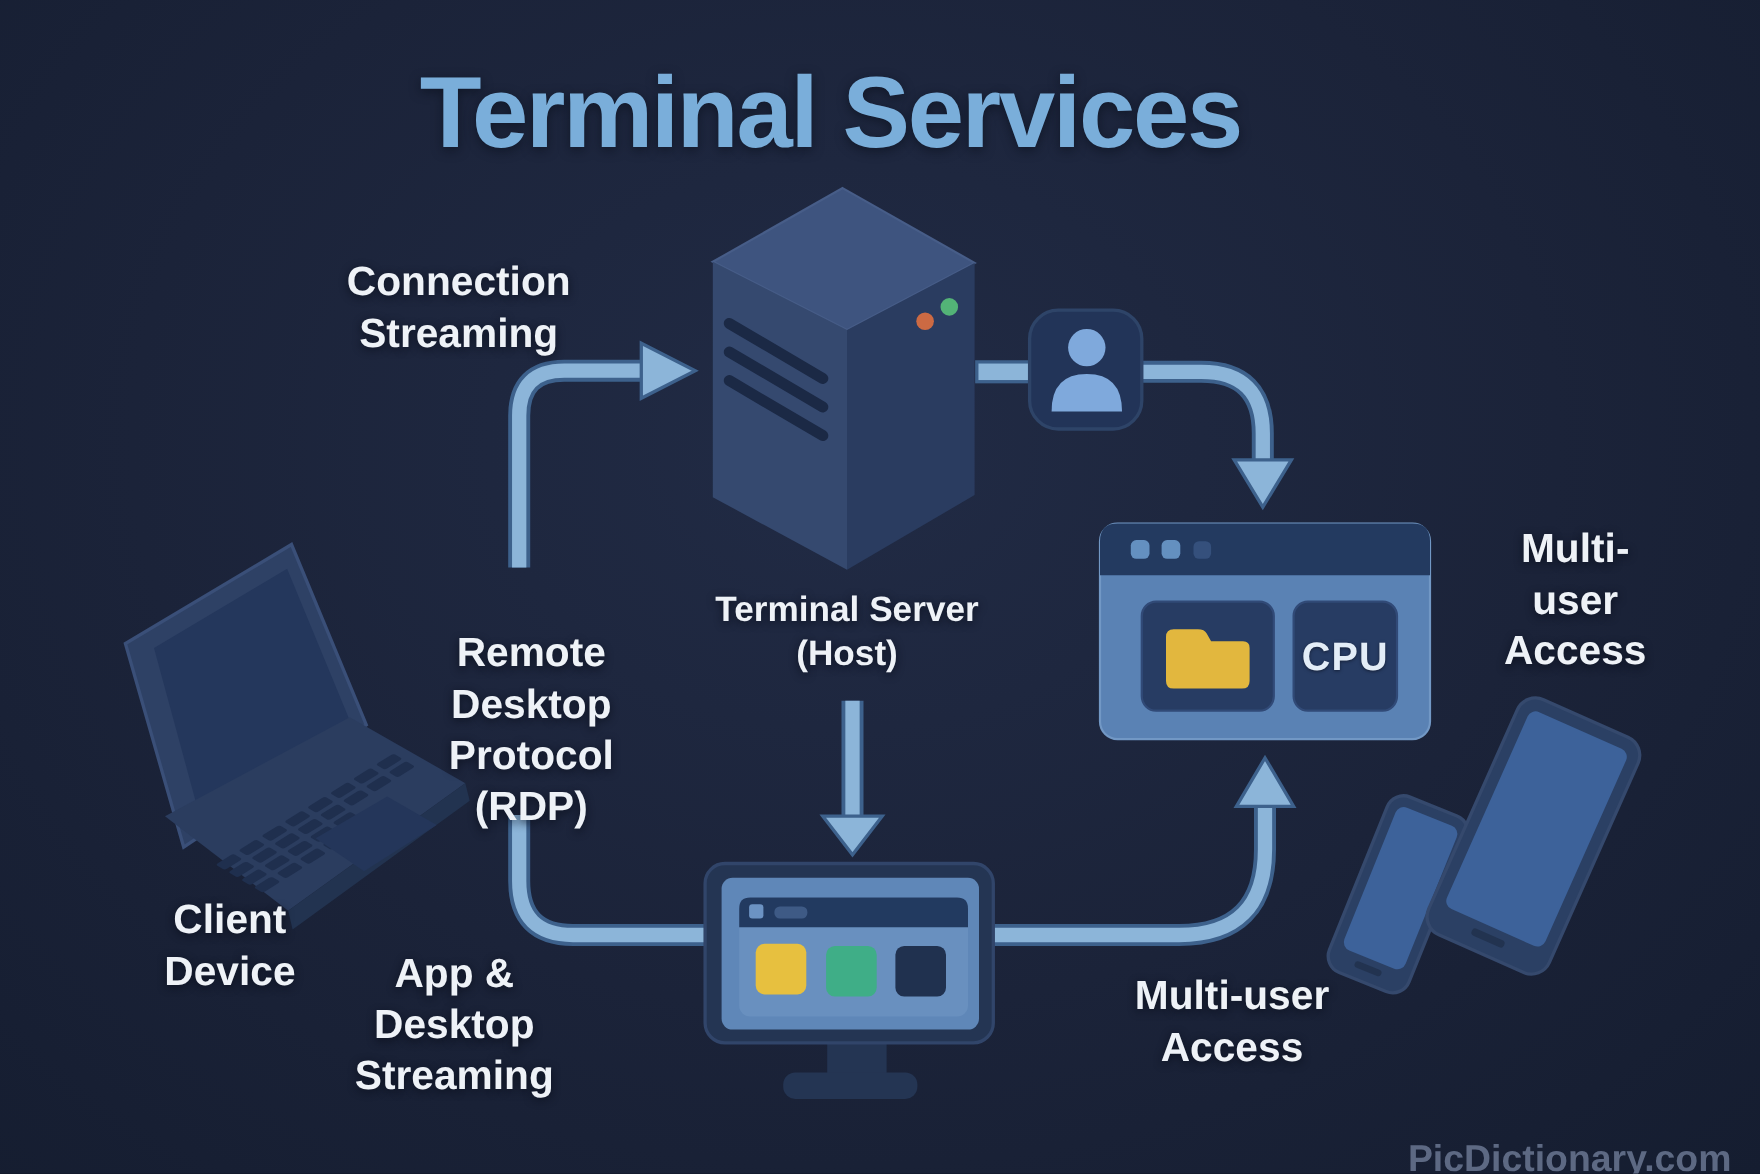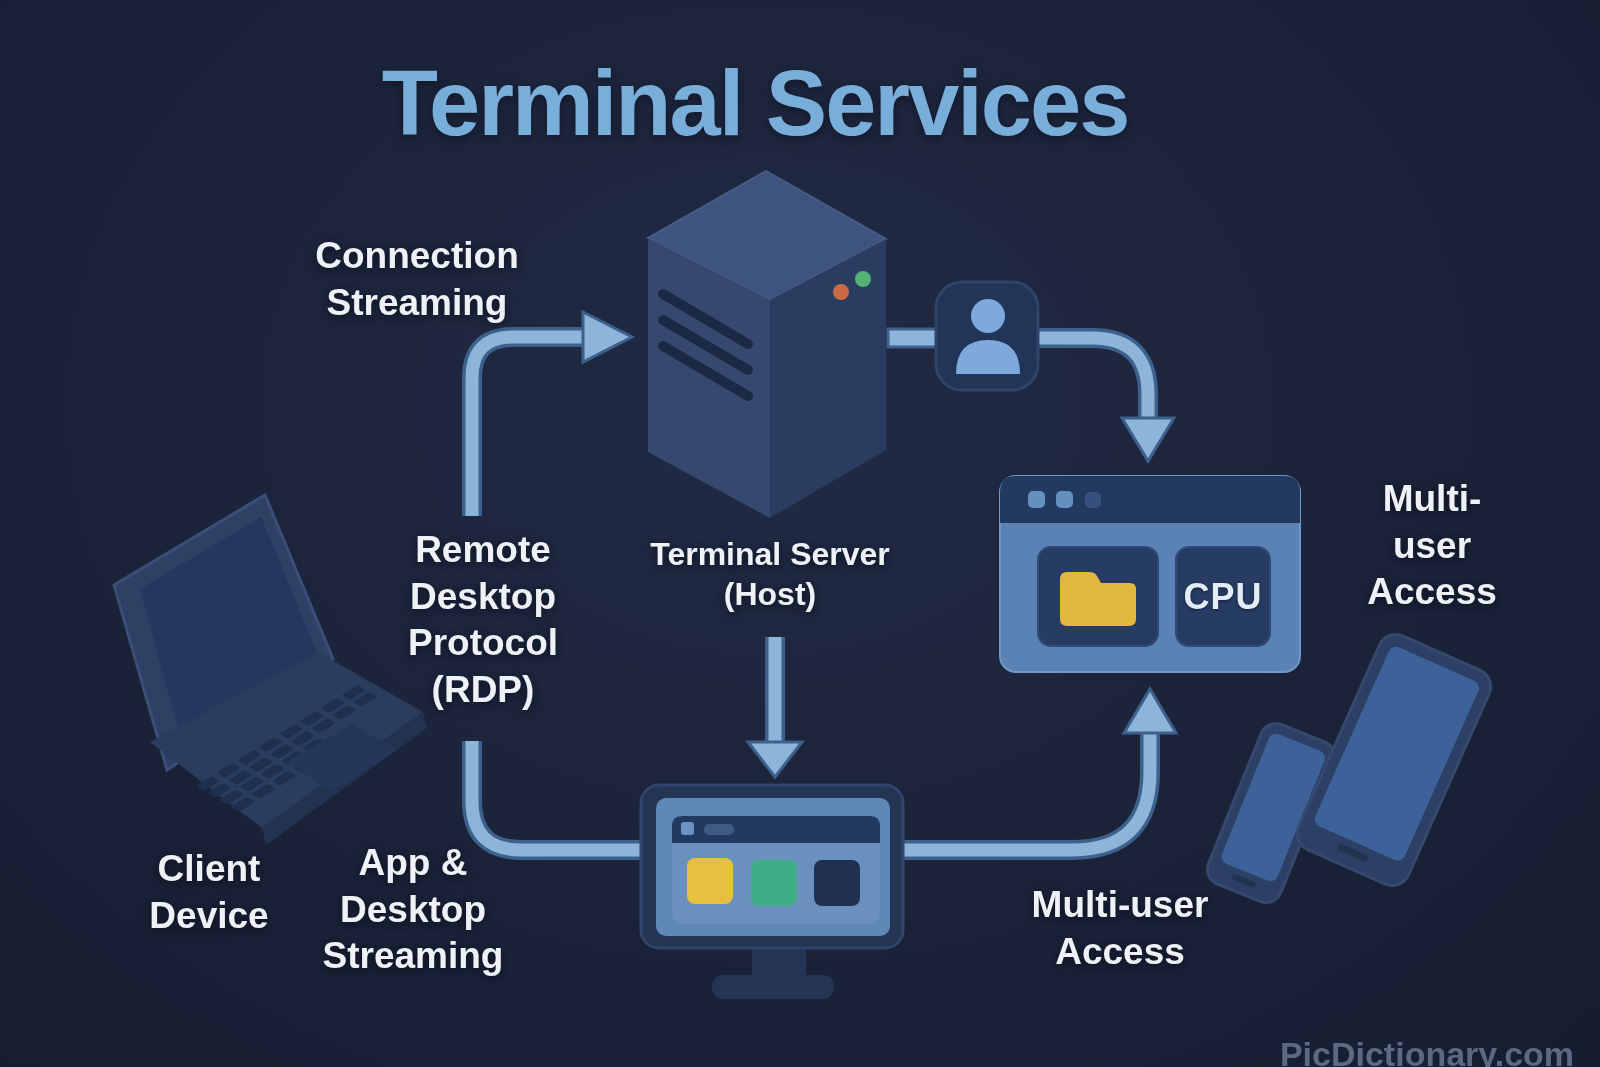--- a/index.html
+++ b/index.html
@@ -160,38 +160,38 @@
       <rect x="1345" y="655" width="98" height="196" rx="8" fill="#3d629a"></rect>
       <rect x="1378" y="858" width="32" height="7" rx="3" fill="#223350"></rect>
     </g>
   </svg>
 
   <div class="page-title">Terminal Services</div>
 
   <div class="lbl" style="left:417px;top:280px;">Connection
 Streaming</div>
 
-  <div class="lbl" style="left:483px;top:620px;">Remote
+  <div class="lbl" style="left:483px;top:664px;">Remote
 Desktop
 Protocol
 (RDP)</div>
 
   <div class="lbl lbl-large" style="left:770px;top:574px;">Terminal Server
 (Host)</div>
 
 
   <div class="lbl" style="left:1432px;top:546px;">Multi-user
 Access</div>
 
   <div class="lbl" style="left:1120px;top:929px;">Multi-user
 Access</div>
 
-  <div class="lbl" style="left:209px;top:893px;">Client
+  <div class="lbl" style="left:209px;top:860px;">Client
 Device</div>
 
-  <div class="lbl" style="left:413px;top:910px;">App &amp;
+  <div class="lbl" style="left:413px;top:932px;">App &amp;
 Desktop
 Streaming</div>
 
   <div class="cpu-label">CPU</div>
 
   <div class="watermark">PicDictionary.com</div>
 </div>
 
 </body></html>

